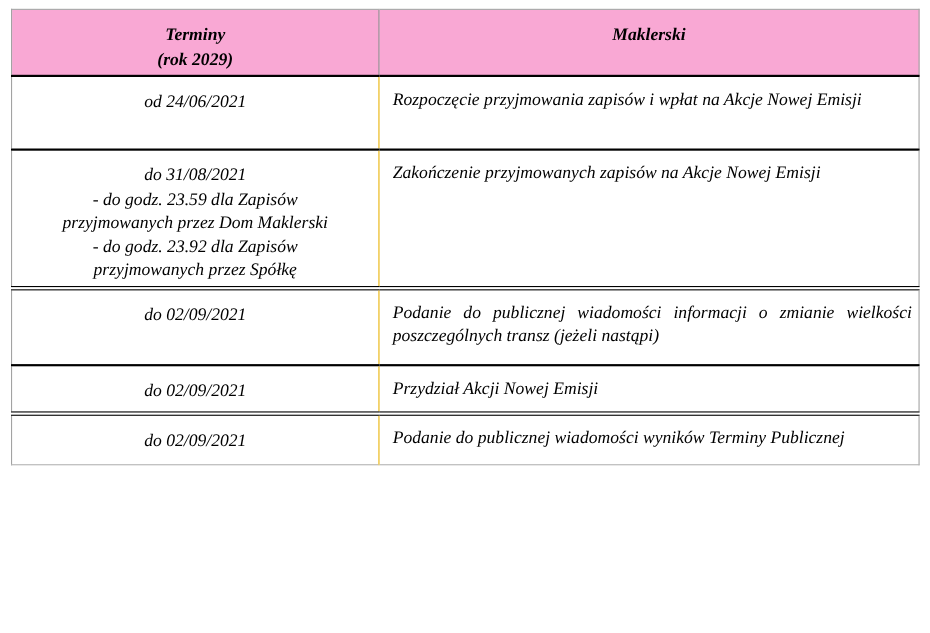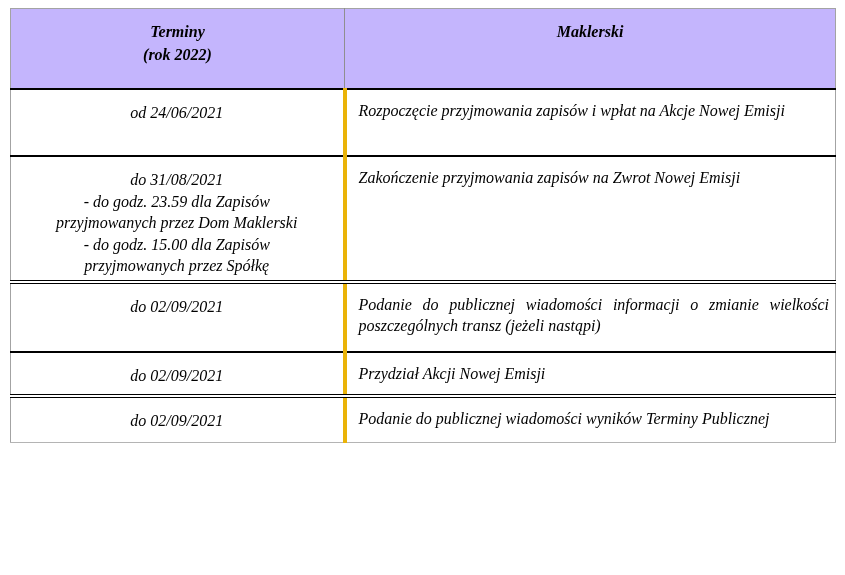--- a/index.html
+++ b/index.html
@@ -32,38 +32,38 @@
   }
   table.schedule col.c-termin   { width: 334px; }
   table.schedule col.c-zdarzenie{ width: 491px; }
   td, th {
     box-sizing: border-box;
     vertical-align: top;
     padding: 0;
   }
   
   tr.head th {
-    background: #c4b5fd;
+    background: #f9a8d4;
     font-weight: bold;
     font-style: italic;
     text-align: center;
-    height: 80px;
+    height: 60px;
     padding-top: 11px;
     line-height: 23px;
   }
   tr.head th.col-zdarzenie { border-left: 1px solid #8f8f8f; }
   
   tr.body td { border-top: 2px solid #000; }
   tr.body.sep-double td { border-top: 4px double #000; }
   td.cell-termin {
     text-align: center;
     padding: 12px 10px 4px 10px;
   }
   td.cell-zdarzenie {
-    border-left: 4px solid #eab308;
+    border-left: 1px solid #eab308;
     text-align: justify;
     text-justify: inter-word;
     padding: 10px 6px 4px 12px;
   }
   .para { white-space: pre-line; }
   .para + .para { margin-top: 1px; }
   tr.r1 td { height: 67px; }
   tr.r2 td { height: 121px; }
   tr.r3 td { height: 64px; }
   tr.r4 td { height: 70px; }
@@ -78,46 +78,46 @@
   <table class="schedule">
     <colgroup>
       <col class="c-termin">
       <col class="c-zdarzenie">
     </colgroup>
 
     <tbody>
         <tr class="head">
       <th class="col-termin">
         <div>Terminy</div>
-        <div>(rok 2022)</div>
+        <div>(rok 2029)</div>
       </th>
       <th class="col-zdarzenie">
         <div>Maklerski</div>
       </th>
     </tr>
 
     <tr class="body r1">
       <td class="cell-termin">
         <div class="para">od 24/06/2021</div>
       </td>
       <td class="cell-zdarzenie">
         <div class="para">Rozpoczęcie przyjmowania zapisów i wpłat na Akcje Nowej Emisji</div>
       </td>
     </tr>
 
     <tr class="body r2">
       <td class="cell-termin">
         <div class="para">do 31/08/2021</div>
         <div class="para">- do godz. 23.59 dla Zapisów
 przyjmowanych przez Dom Maklerski</div>
-        <div class="para">- do godz. 15.00 dla Zapisów
+        <div class="para">- do godz. 23.92 dla Zapisów
 przyjmowanych przez Spółkę</div>
       </td>
       <td class="cell-zdarzenie">
-        <div class="para">Zakończenie przyjmowania zapisów na Zwrot Nowej Emisji</div>
+        <div class="para">Zakończenie przyjmowanych zapisów na Akcje Nowej Emisji</div>
       </td>
     </tr>
 
 
     <tr class="body r4 sep-double">
       <td class="cell-termin">
         <div class="para">do 02/09/2021</div>
       </td>
       <td class="cell-zdarzenie">
         <div class="para">Podanie do publicznej wiadomości informacji o zmianie wielkości poszczególnych transz (jeżeli nastąpi)</div>

